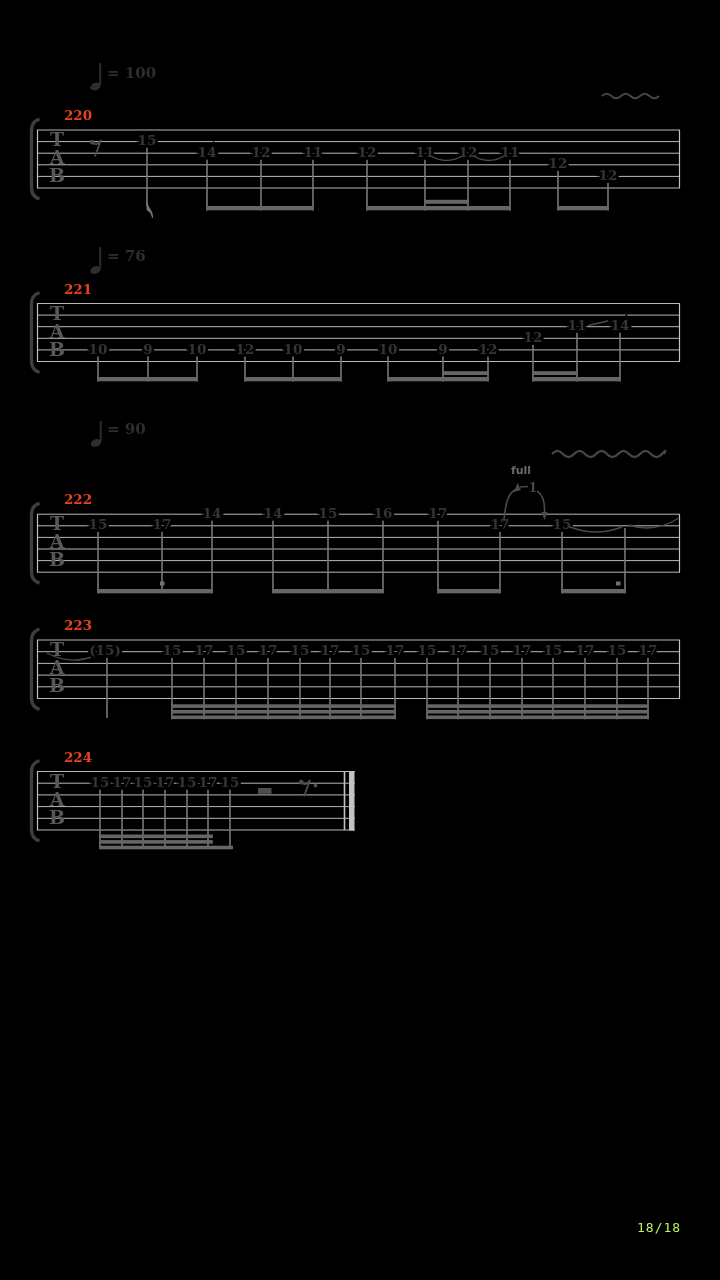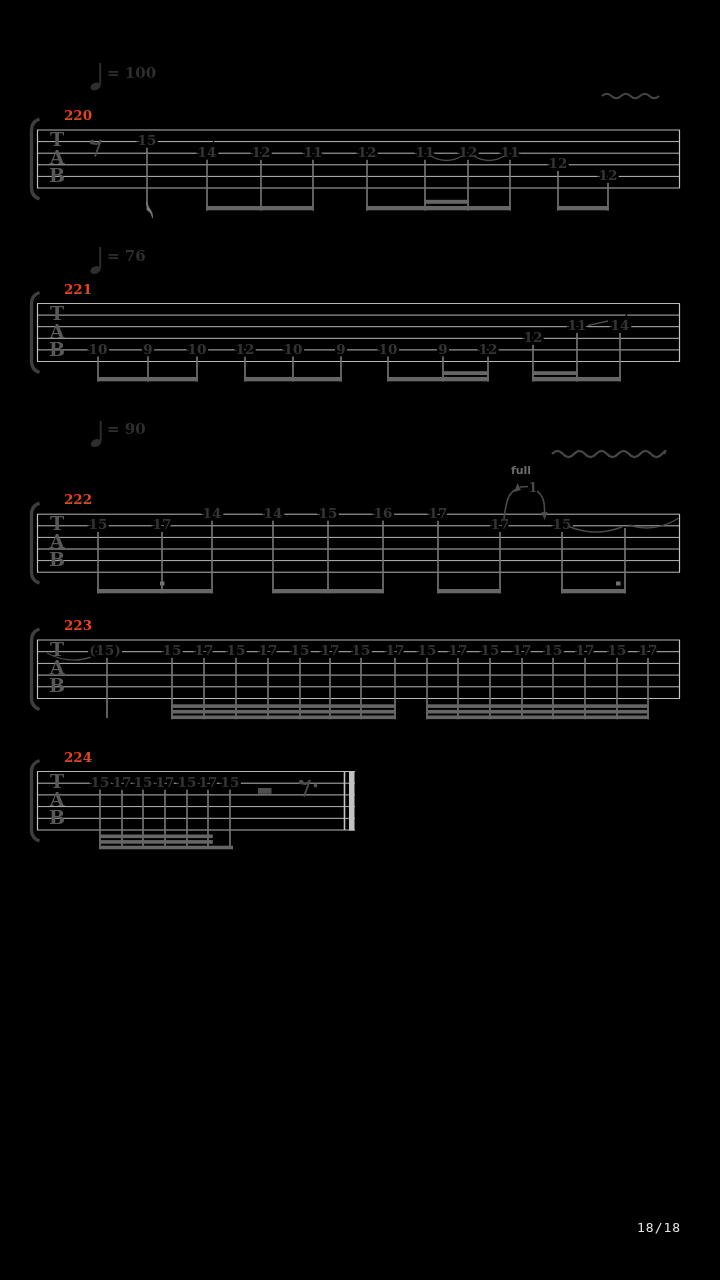--- a/index.html
+++ b/index.html
@@ -1,20 +1,20 @@
 <!DOCTYPE html>
 <html><head>
 <meta charset="utf-8">
 <style>
   html,body{margin:0;padding:0;background:#000;}
   body{width:720px;height:1280px;position:relative;overflow:hidden;
        font-family:"DejaVu Serif", serif;}
   #score-wrap{position:absolute;left:0;top:0;width:720px;height:1280px;}
   #page-indicator{position:absolute;left:637px;top:1220px;width:60px;
-       font-family:"DejaVu Sans Mono", monospace;font-size:13px;color:#e5e5e5;
+       font-family:"DejaVu Sans Mono", monospace;font-size:13px;color:#bef264;
        letter-spacing:1px;}
   svg text{user-select:none;}
 </style>
 </head>
 <body>
 
 <div id="score-wrap">
   <svg id="score-svg" width="720" height="1280" viewBox="0 0 720 1280" xmlns="http://www.w3.org/2000/svg">
       <g>
         <line x1="37" y1="130" x2="680" y2="130" stroke="#b8b8b8" stroke-width="1"></line>

